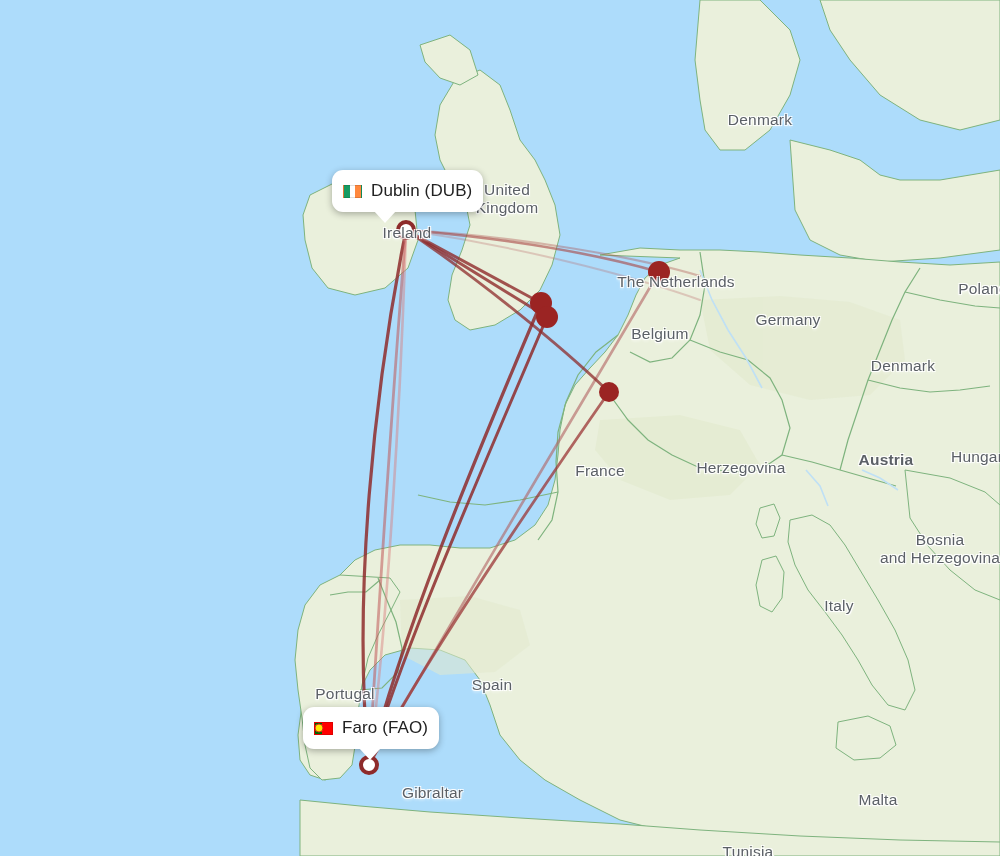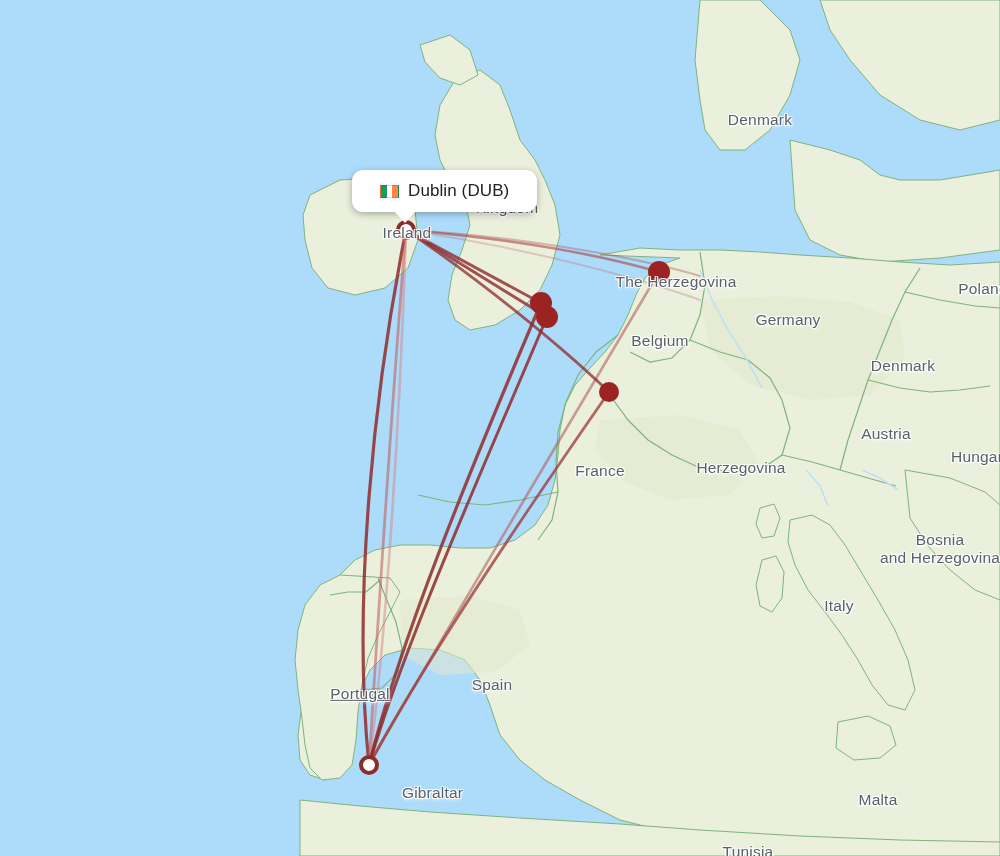--- a/index.html
+++ b/index.html
@@ -29,23 +29,22 @@
   .country-label.two-line { text-align:center; }
 
   .tooltip {
     position:absolute;
     background:#fff;
     border-radius:11px;
     box-shadow:0 2px 7px rgba(0,0,0,.30);
     display:flex;
     align-items:center;
     gap:9px;
-    padding:11px 28px;
+    padding:11px 11px;
     white-space:nowrap;
-    margin-left:20px;
   }
   .tooltip-text {
     font-size:17px;
     color:#222;
     font-family:"Liberation Sans", sans-serif;
     letter-spacing:.1px;
   }
   .tooltip::after {
     content:"";
     position:absolute;
@@ -191,36 +190,40 @@
           <circle cx="369" cy="765" r="8" fill="#FFFFFF" stroke="#8E2B2B" stroke-width="4"></circle>
         </g>
       </g>
   </svg>
 
   <div id="country-labels">
       <div class="country-label" style="left: 760px; top: 120px; transform: translate(-50%, -50%);">Denmark</div>
       <div class="country-label" style="left: 983px; top: 289px; transform: translate(-50%, -50%);">Poland</div>
       <div class="country-label two-line" style="left: 507px; top: 199px; transform: translate(-50%, -50%);">United<br>Kingdom</div>
       <div class="country-label" style="left: 367px; top: 233px; transform: translate(-50%, -50%); margin-left: 40px;">Ireland</div>
-      <div class="country-label" style="left: 676px; top: 282px; transform: translate(-50%, -50%);">The Herzegovina</div>
+      <div class="country-label" style="left: 676px; top: 282px; transform: translate(-50%, -50%);">The Netherlands</div>
       <div class="country-label" style="left: 788px; top: 320px; transform: translate(-50%, -50%);">Germany</div>
-      <div class="country-label" style="left: 660px; top: 341px; transform: translate(-50%, -50%);">Belgium</div>
+      <div class="country-label" style="left: 660px; top: 334px; transform: translate(-50%, -50%);">Belgium</div>
       <div class="country-label" style="left: 903px; top: 366px; transform: translate(-50%, -50%);">Denmark</div>
-      <div class="country-label" style="left: 886px; top: 434px; transform: translate(-50%, -50%);">Austria</div>
+      <div class="country-label" style="left: 886px; top: 460px; transform: translate(-50%, -50%); font-weight: bold;">Austria</div>
       <div class="country-label" style="left: 981px; top: 457px; transform: translate(-50%, -50%);">Hungary</div>
       <div class="country-label" style="left: 741px; top: 468px; transform: translate(-50%, -50%);">Herzegovina</div>
       <div class="country-label" style="left: 600px; top: 471px; transform: translate(-50%, -50%); text-align: right;">France</div>
       <div class="country-label two-line" style="left: 940px; top: 549px; transform: translate(-50%, -50%);">Bosnia<br>and Herzegovina</div>
       <div class="country-label" style="left: 839px; top: 606px; transform: translate(-50%, -50%);">Italy</div>
       <div class="country-label" style="left: 471px; top: 685px; transform: translate(-50%, -50%); padding-left: 42px;">Spain</div>
-      <div class="country-label" style="left: 360px; top: 694px; transform: translate(-50%, -50%); text-decoration: underline;">Portugal</div>
+      <div class="country-label" style="left: 345px; top: 694px; transform: translate(-50%, -50%);">Portugal</div>
       <div class="country-label" style="left: 428px; top: 793px; transform: translate(-50%, -50%); padding-left: 9px;">Gibraltar</div>
       <div class="country-label" style="left: 878px; top: 800px; transform: translate(-50%, -50%);">Malta</div>
       <div class="country-label" style="left: 748px; top: 852px; transform: translate(-50%, -50%);">Tunisia</div>
     </div>
 
   <div class="tooltip" id="tooltip-dublin" style="left:332px; top:170px;">
     <span class="flag flag-ie"></span>
     <span class="tooltip-text">Dublin (DUB)</span>
   </div>
 
+  <div class="tooltip" id="tooltip-faro" style="left:303px; top:707px;">
+    <span class="flag flag-pt"></span>
+    <span class="tooltip-text">Faro (FAO)</span>
+  </div>
 
 </div>
 
 </body></html>

